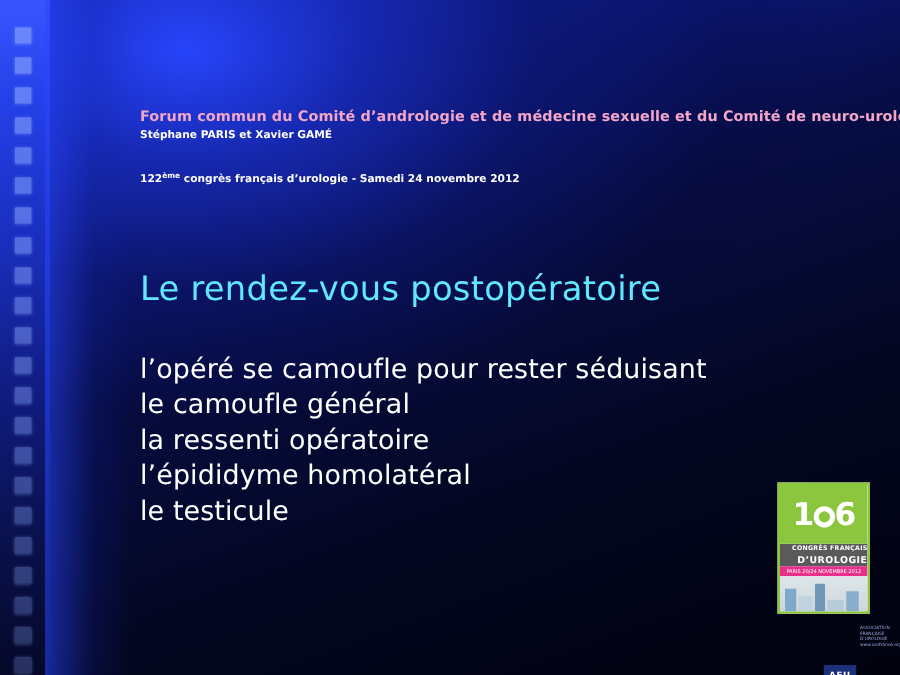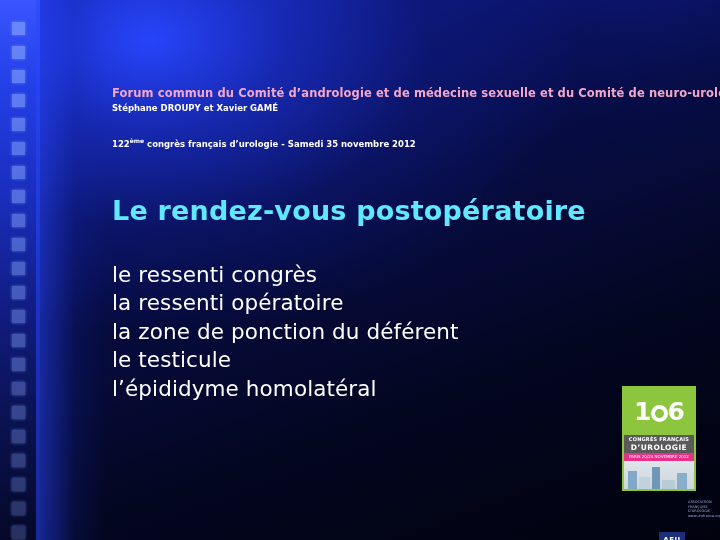--- a/index.html
+++ b/index.html
@@ -91,23 +91,23 @@
     margin-top: 21px;
   }
   .header-congress sup {
     font-size: 6px;
     vertical-align: super;
   }
 
   .title {
     color: #5fe8ff;
     font-size: 27px;
-    font-weight: bold;
+    font-weight: normal;
     line-height: 32px;
-    margin-top: 45px;
+    margin-top: 66px;
     letter-spacing: 0.2px;
   }
 
   .bullets {
     margin-top: 34px;
   }
   .bullet {
     color: #ffffff;
     font-size: 21.5px;
     font-weight: normal;
@@ -151,21 +151,21 @@
     border-radius: 50%;
     box-sizing: border-box;
     vertical-align: -2px;
     margin: 0 0px;
   }
   .logo-band {
     background: #5a5a5a;
     color: #ffffff;
     font-size: 5px;
     font-weight: bold;
-    text-align: center;
+    text-align: right;
     line-height: 7px;
     padding: 1px 0;
     letter-spacing: 0.2px;
   }
   .logo-band .big {
     display: block;
     font-size: 7.5px;
     line-height: 9px;
     letter-spacing: 0.4px;
   }
@@ -244,32 +244,32 @@
       <div class="sq" style="background: rgba(140, 170, 255, 0.33);"></div>
       <div class="sq" style="background: rgba(140, 170, 255, 0.31);"></div>
       <div class="sq" style="background: rgba(140, 170, 255, 0.29);"></div>
       <div class="sq" style="background: rgba(140, 170, 255, 0.27);"></div>
       <div class="sq" style="background: rgba(140, 170, 255, 0.26);"></div>
     </div>
 
   <div class="content">
 
     <div class="header-line">Forum commun du Comité d’andrologie et de médecine sexuelle et du Comité de neuro-urologie</div>
-    <div class="header-sub">Stéphane DROUPY et Xavier GAMÉ</div>
-
-    <div class="header-congress"><span>122</span><sup>ème</sup><span> congrès français d’urologie - Samedi 35 novembre 2012</span></div>
+    <div class="header-sub">Stéphane PARIS et Xavier GAMÉ</div>
+
+    <div class="header-congress"><span>122</span><sup>ème</sup><span> congrès français d’urologie - Samedi 24 novembre 2012</span></div>
 
     <div class="title">Le rendez-vous postopératoire</div>
 
     <div class="bullets" id="bullet-list">
-        <div class="bullet">le ressenti congrès</div>
+        <div class="bullet">l’opéré se camoufle pour rester séduisant</div>
+        <div class="bullet">le camoufle général</div>
         <div class="bullet">la ressenti opératoire</div>
-        <div class="bullet">la zone de ponction du déférent</div>
+        <div class="bullet">l’épididyme homolatéral</div>
         <div class="bullet">le testicule</div>
-        <div class="bullet">l’épididyme homolatéral</div>
       </div>
 
   </div>
 
   <div class="logo">
     <div class="logo-top">
       <div class="logo-num"><span>1</span><span class="ring"></span><span>6</span></div>
     </div>
     <div class="logo-band">
       <span>CONGRÈS FRANÇAIS</span>

